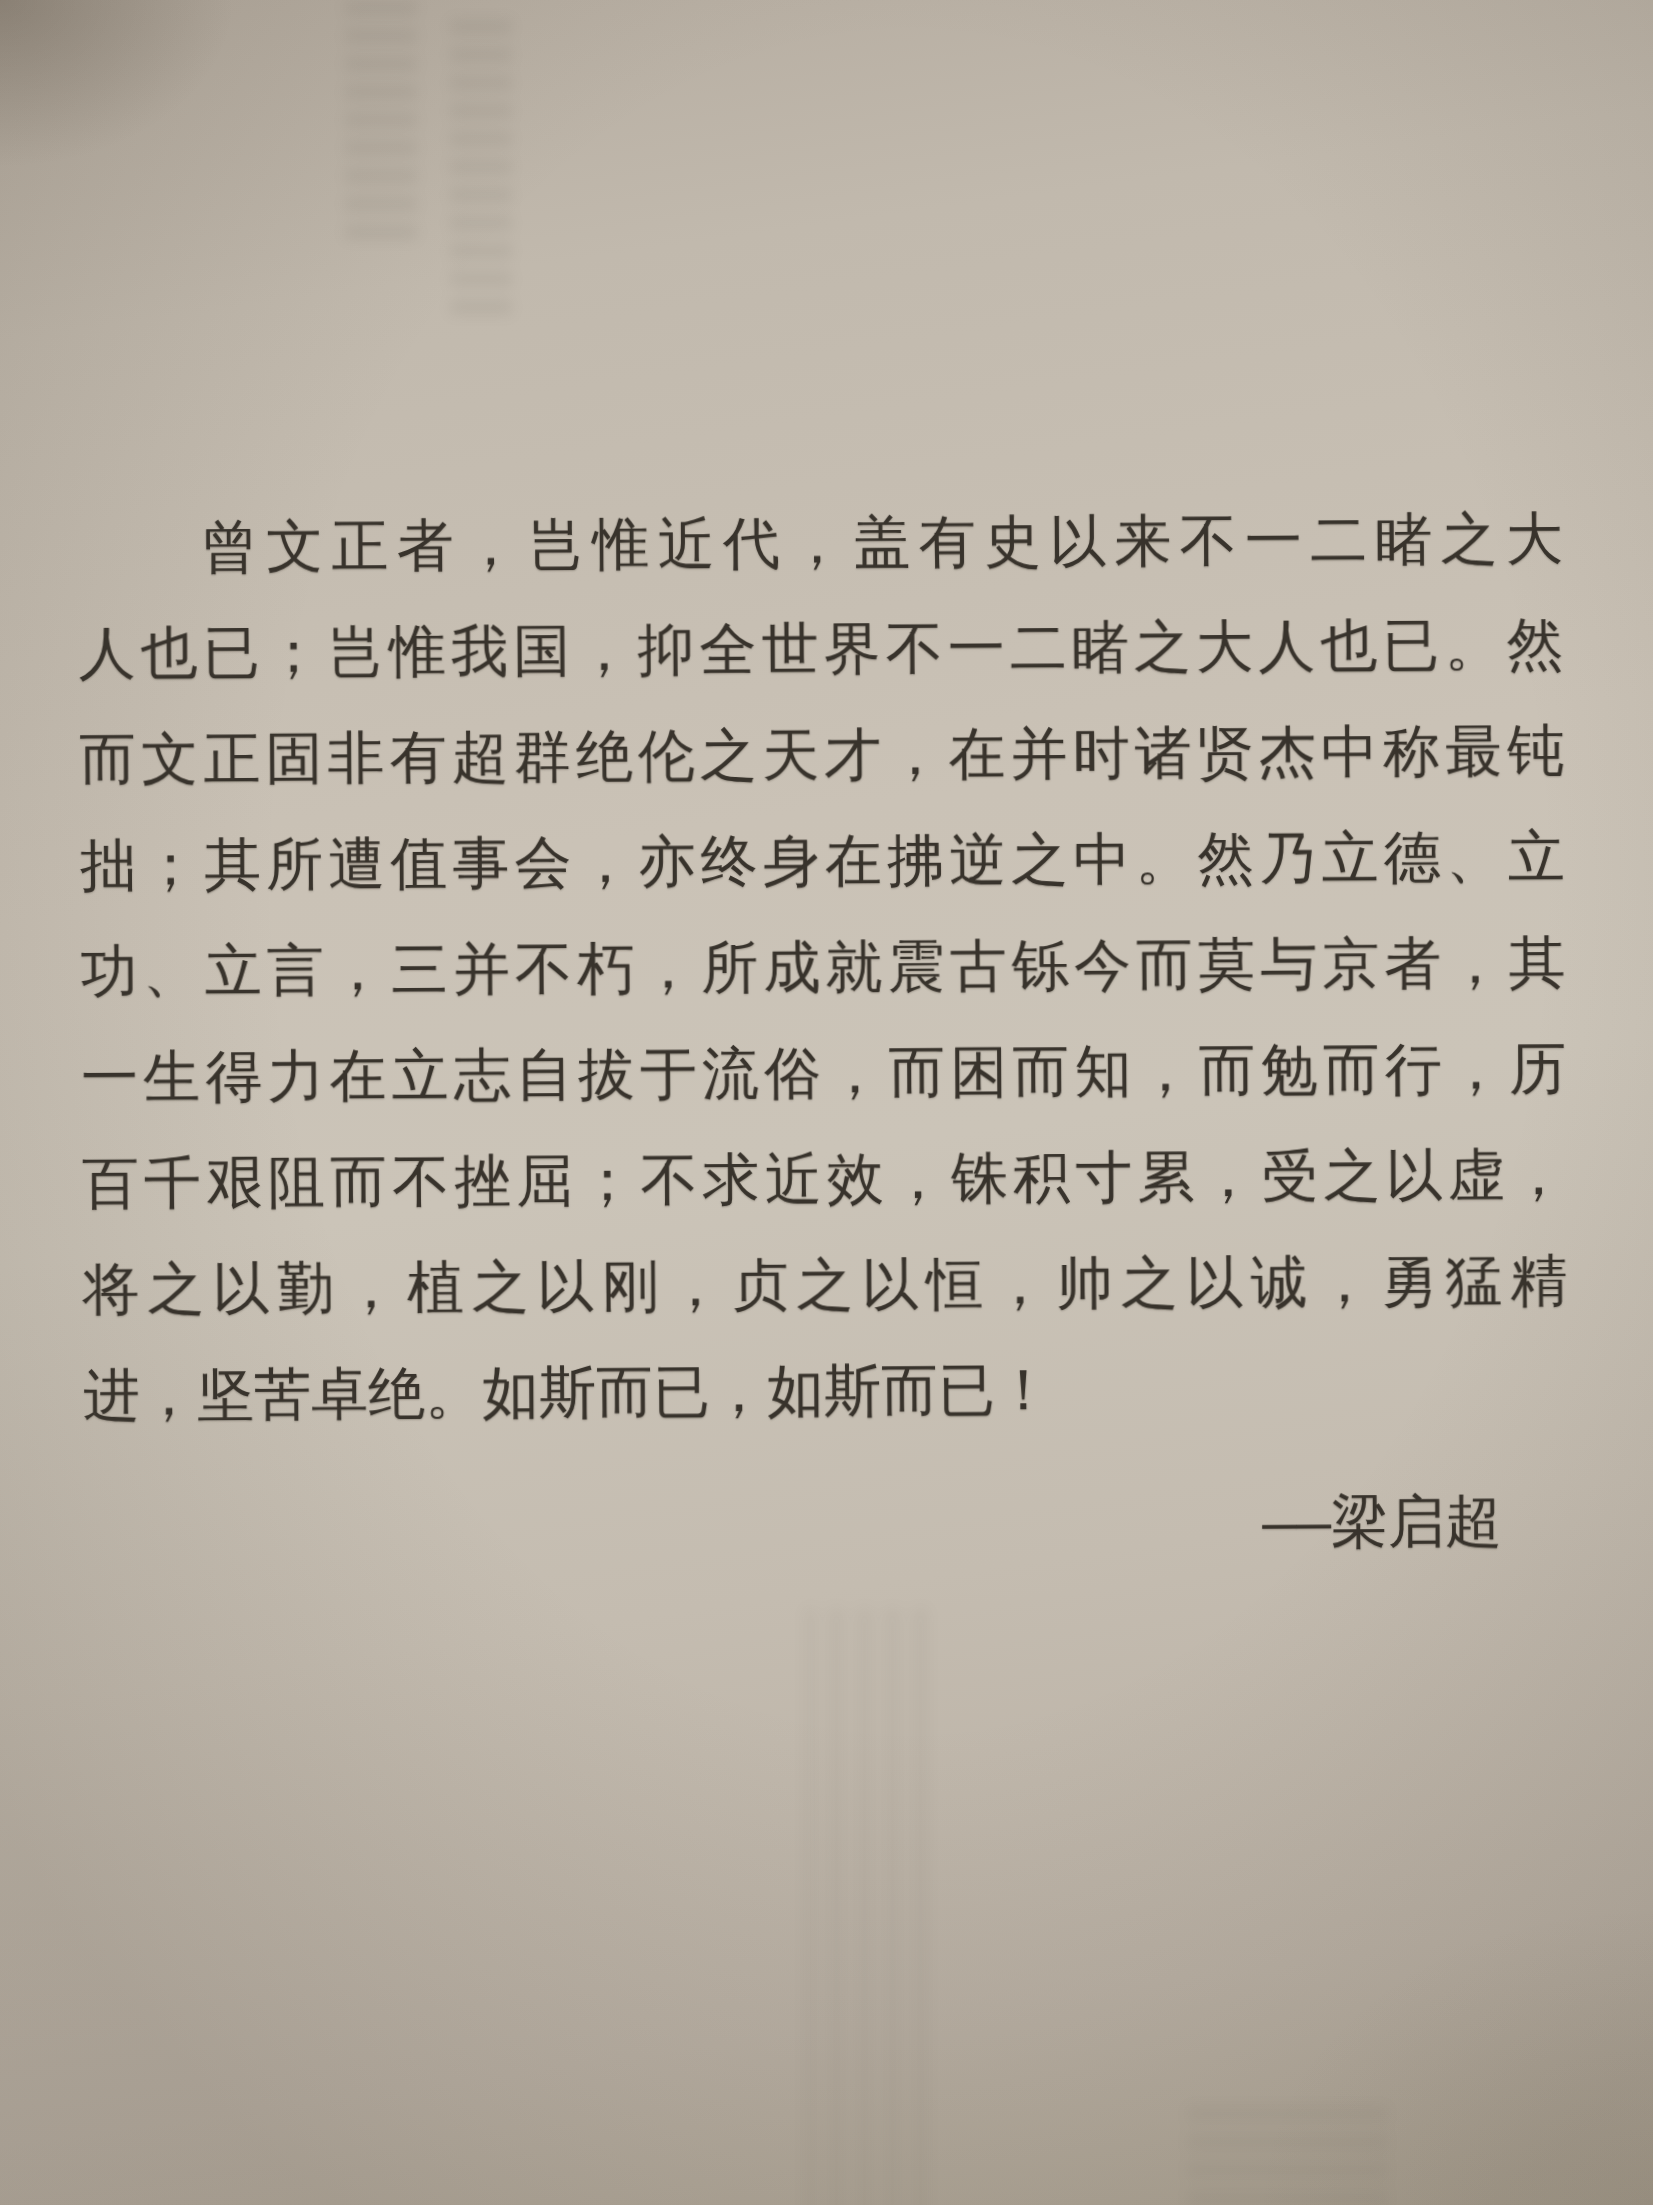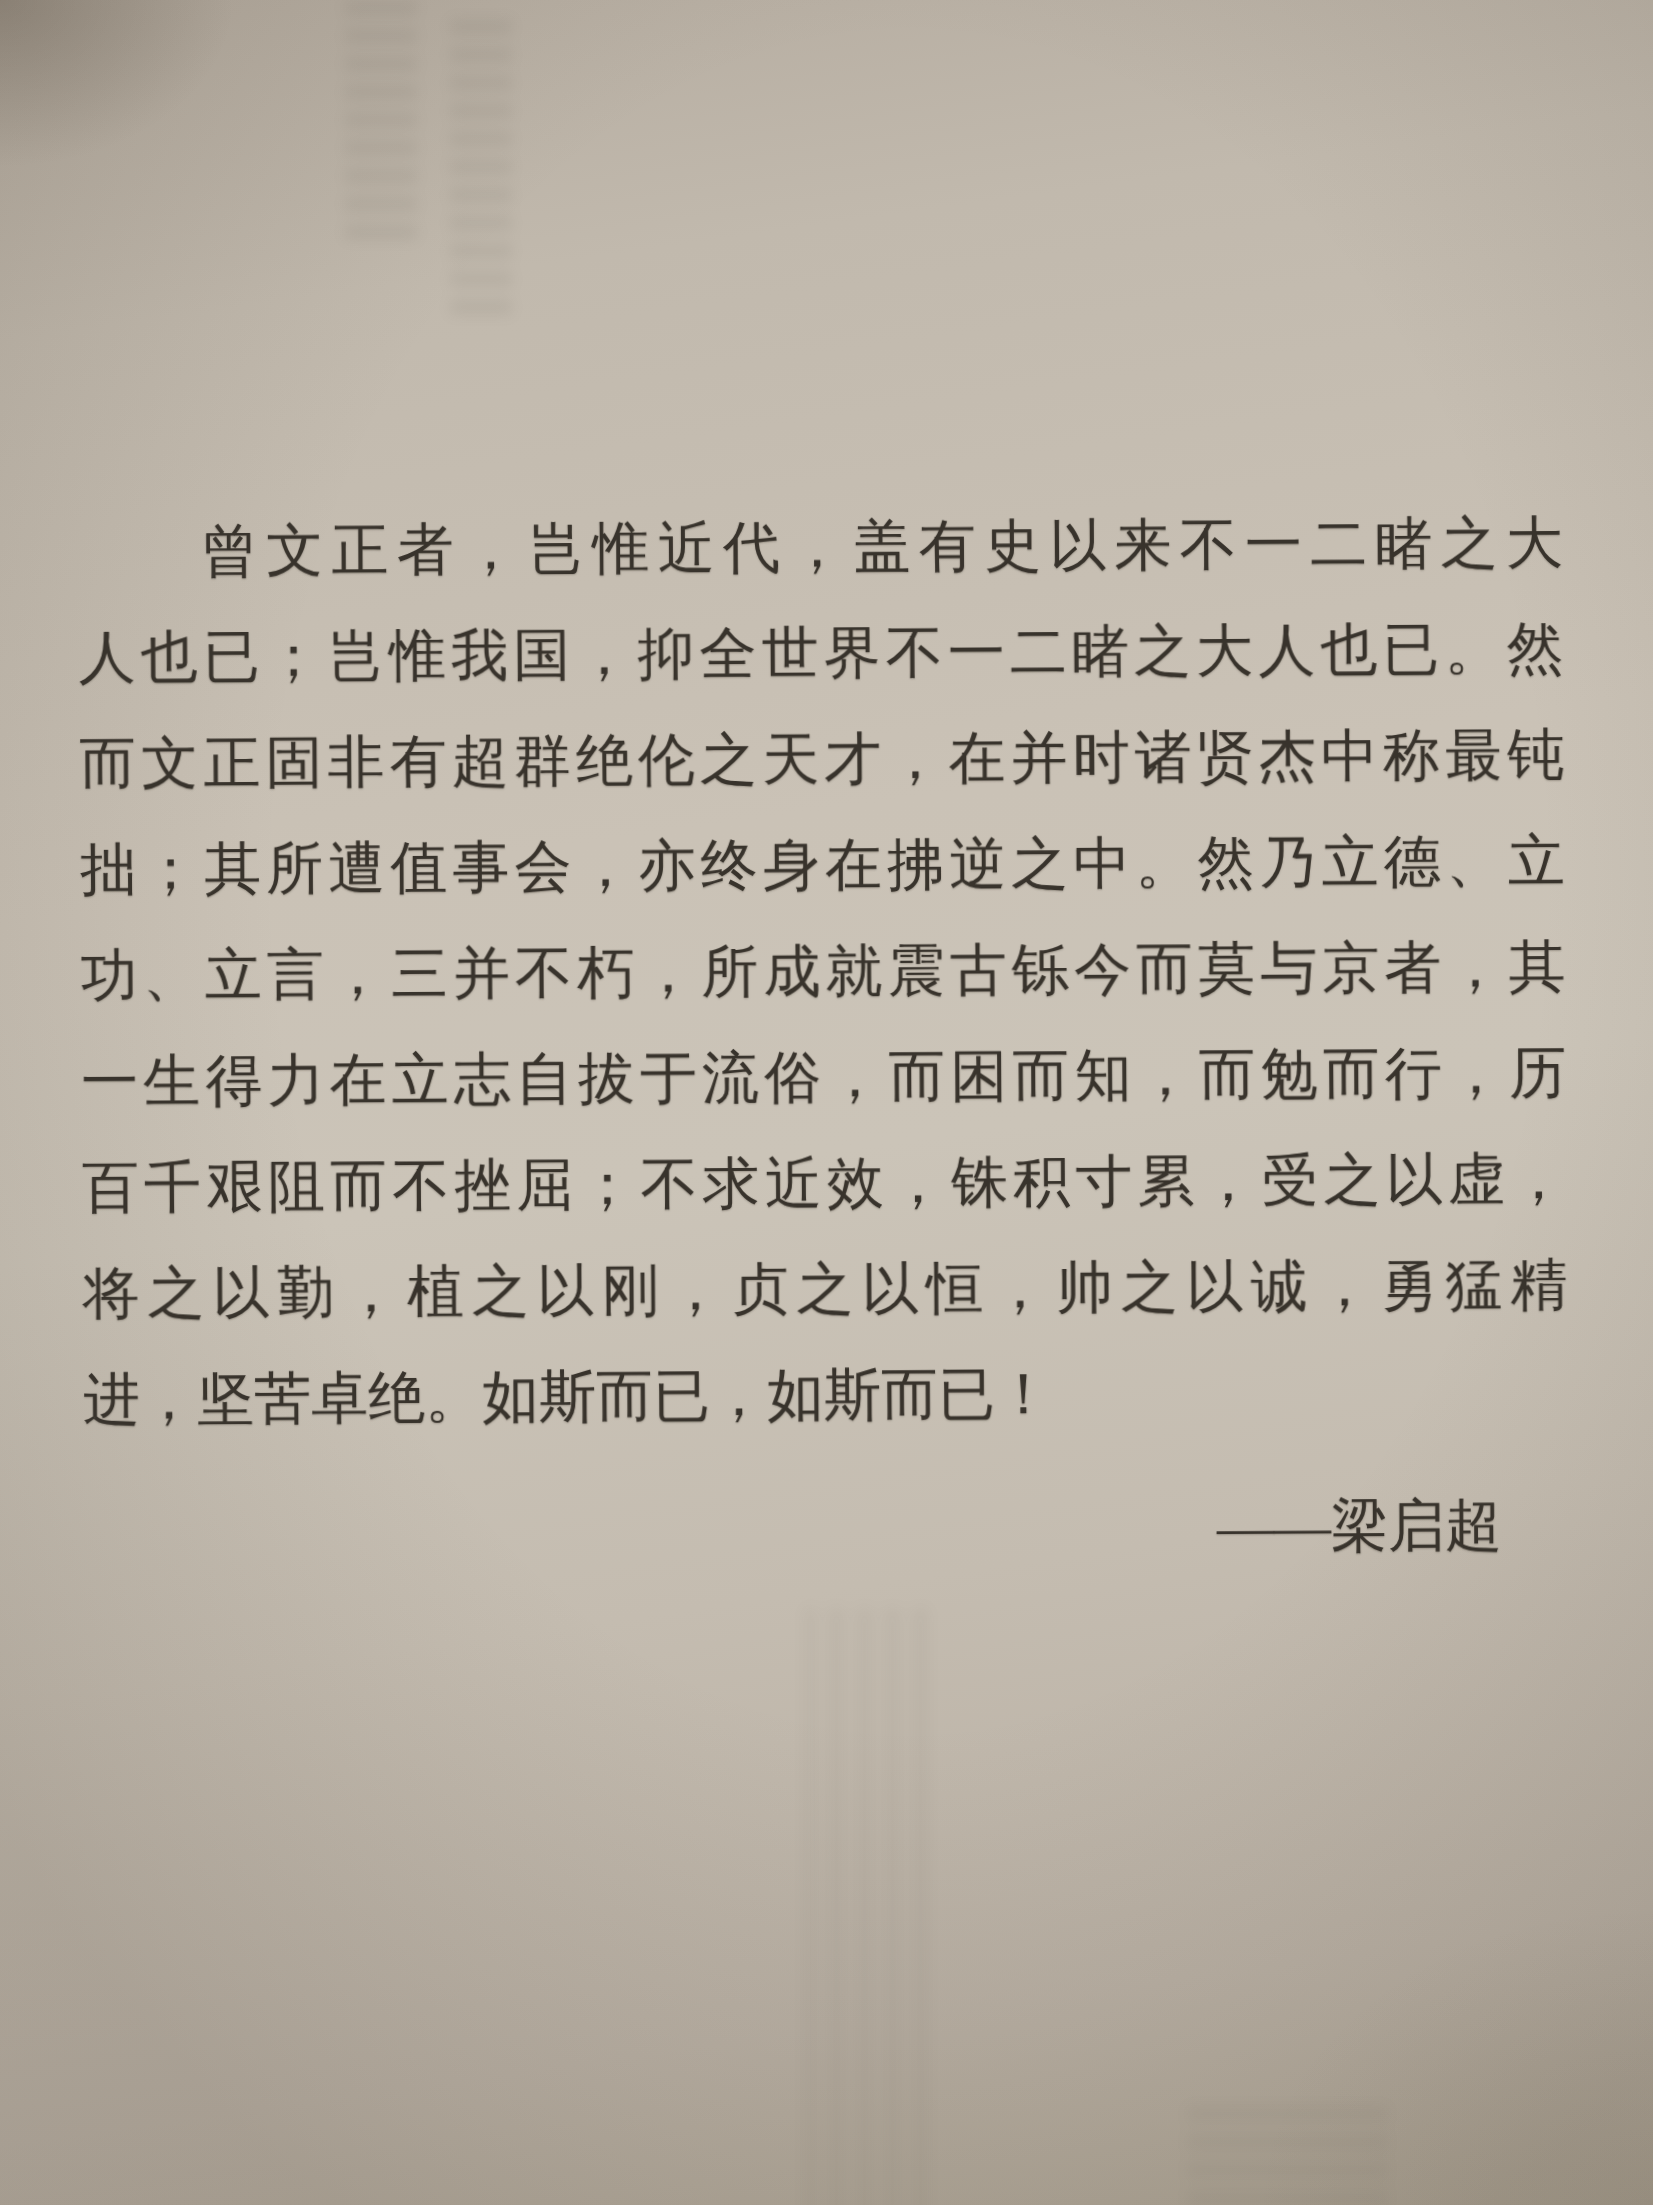--- a/index.html
+++ b/index.html
@@ -19,20 +19,21 @@
     position: absolute;
     inset: 0;
     background: linear-gradient(172deg,
       #b4ab9f 0%,
       #c1b9ad 14%,
       #cac2b6 38%,
       #cbc4b8 52%,
       #c4bcb0 70%,
       #b9b0a4 88%,
       #aea595 100%);
+    font-family: Liberation Mono, monospace;
   }
 
   
   .light-overlay {
     position: absolute;
     inset: 0;
     background:
       radial-gradient(335px 239px at 0% 0%, rgba(70,60,48,0.28), rgba(70,60,48,0) 70%),
       radial-gradient(574px 431px at 100% 100%, rgba(80,70,58,0.10), rgba(80,70,58,0) 70%),
       radial-gradient(ellipse 1149px 1531px at 55% 40%, rgba(0,0,0,0) 55%, rgba(75,65,53,0.16) 100%);

